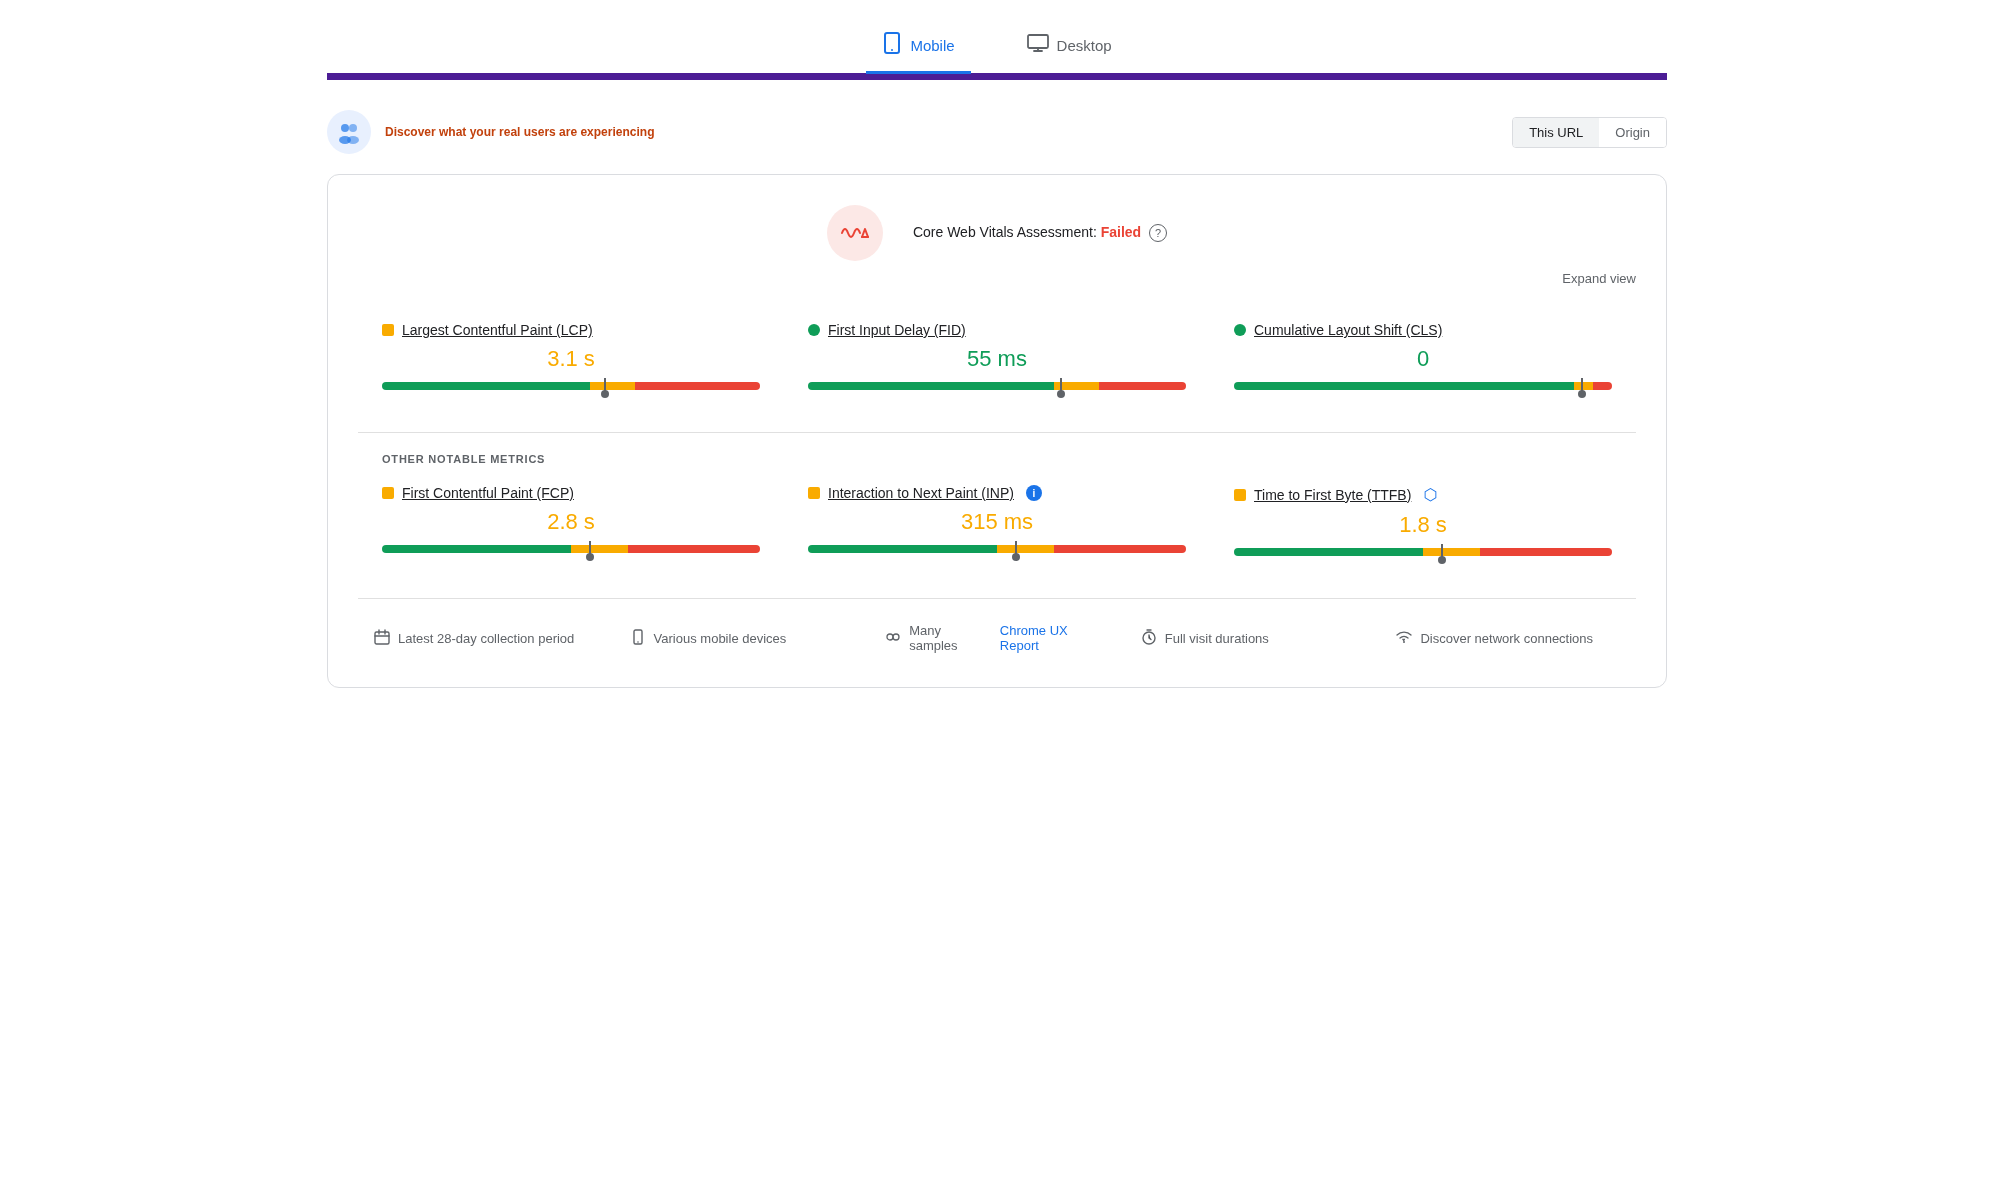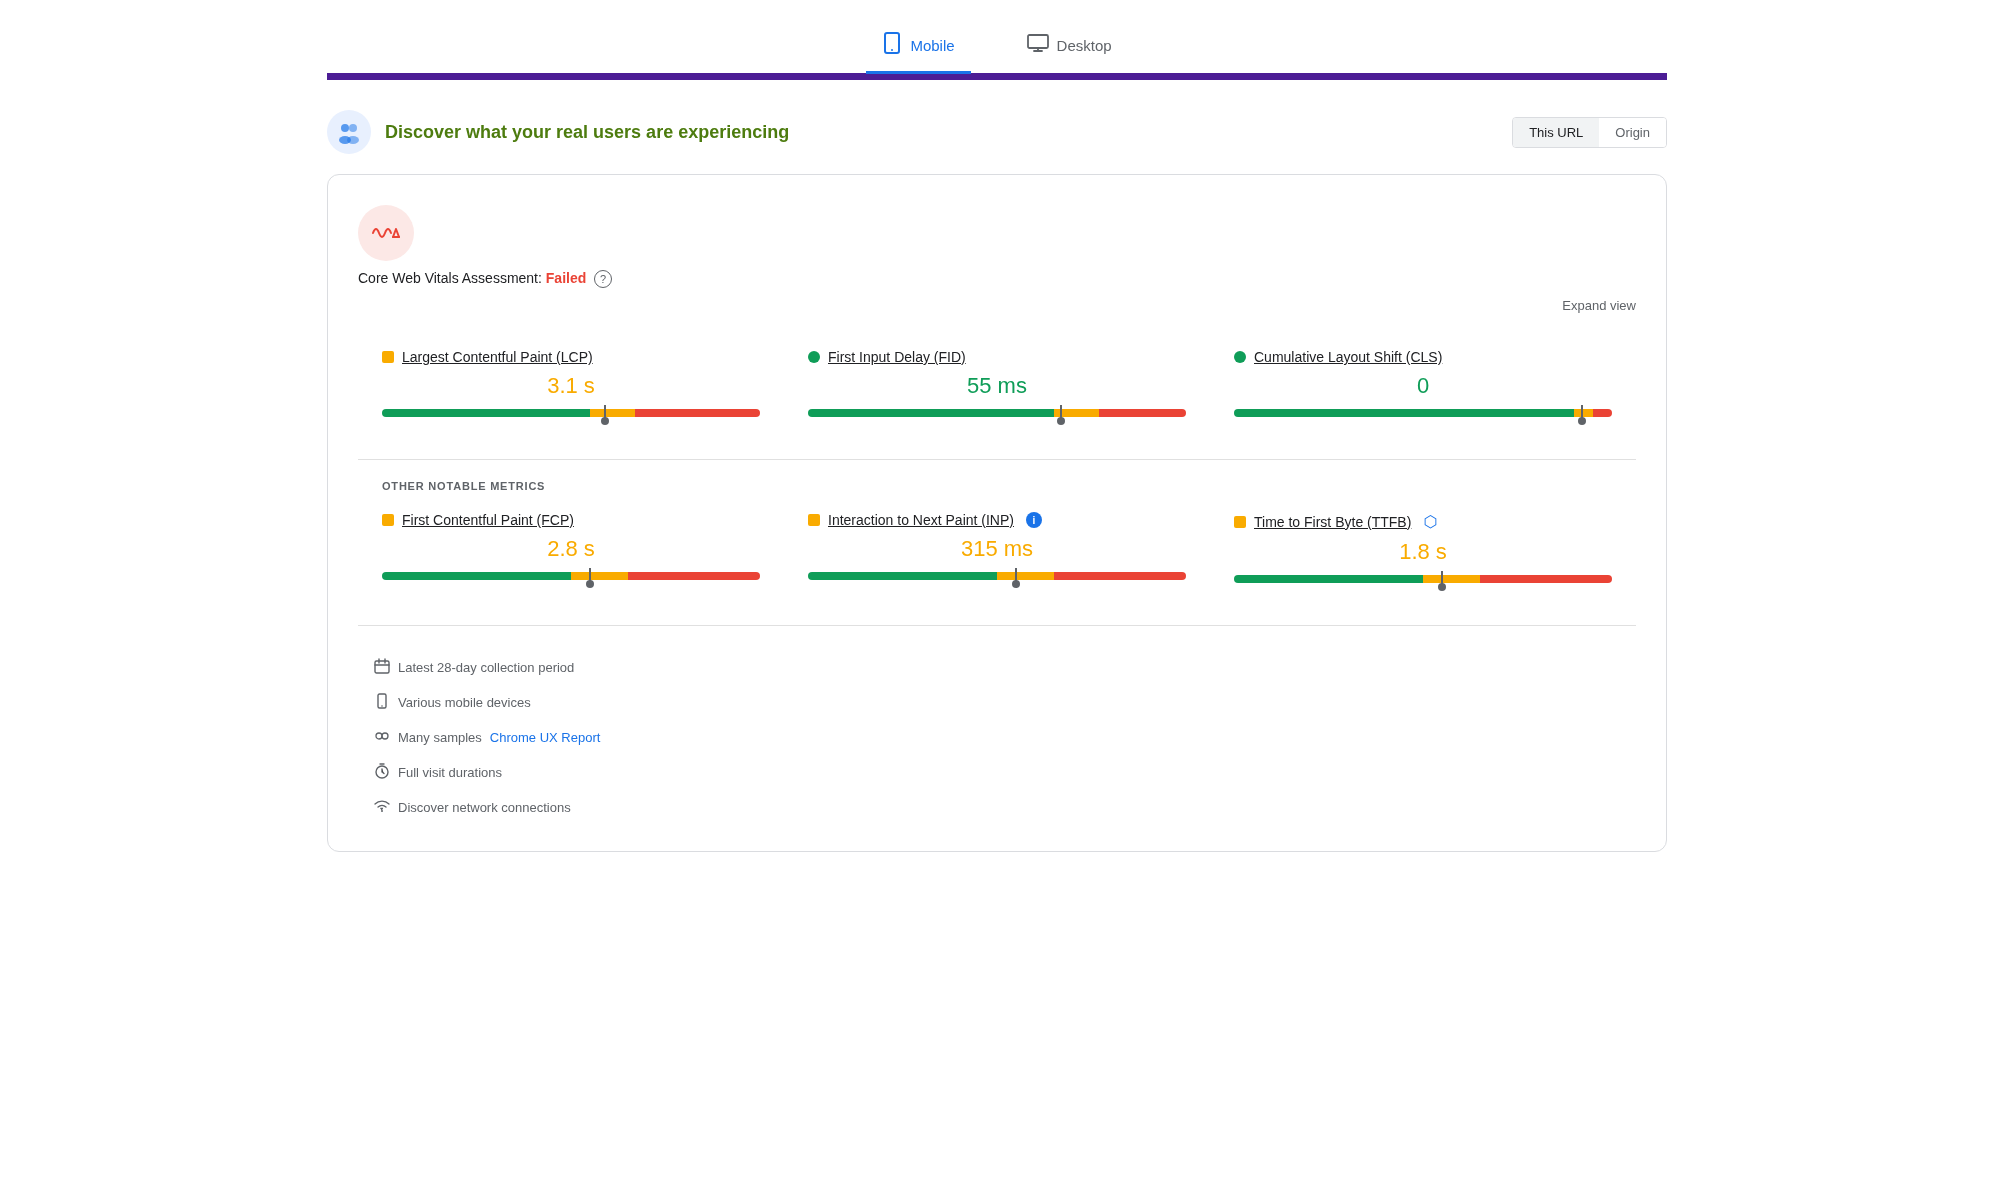--- a/index.html
+++ b/index.html
@@ -58,23 +58,23 @@
       width: 44px;
       height: 44px;
       background: #e8f0fe;
       border-radius: 50%;
       display: flex;
       align-items: center;
       justify-content: center;
       font-size: 22px;
     }
     .section-title {
-      font-size: 18px;
+      font-size: 12px;
       font-weight: 600;
-      color: #4d7c0f;
+      color: #c2410c;
     }
     .url-origin-toggle {
       display: flex;
       border: 1px solid #dadce0;
       border-radius: 4px;
       overflow: hidden;
     }
     .url-origin-btn {
       padding: 7px 16px;
       font-size: 13px;
@@ -91,24 +91,24 @@
     
     .main-card {
       border: 1px solid #dadce0;
       border-radius: 12px;
       padding: 30px;
       background: #fff;
     }
     
     .assessment-header {
       display: flex;
-      justify-content: center;
-      gap: 9px;
+      align-items: center;
+      justify-content: center;
+      gap: 30px;
       margin-bottom: 10px;
-      flex-direction: column;
     }
     .assessment-icon-circle {
       width: 56px;
       height: 56px;
       background: #fce8e6;
       border-radius: 50%;
       display: flex;
       align-items: center;
       justify-content: center;
     }
@@ -248,24 +248,24 @@
       color: #5f6368;
       letter-spacing: 0.8px;
       text-transform: uppercase;
       padding: 0 24px;
       margin-bottom: 4px;
     }
     
     .card-footer {
       border-top: 1px solid #e0e0e0;
       margin-top: 20px;
-      padding-top: 28px;
+      padding-top: 20px;
       display: grid;
-      grid-template-columns: 1fr;
-      gap: 8px 0;
+      grid-template-columns: 1fr 1fr 1fr 1fr 1fr;
+      gap: 0 0;
     }
     .footer-item {
       display: flex;
       align-items: center;
       gap: 8px;
       font-size: 13px;
       color: #5f6368;
       padding: 4px 16px;
     }
     .footer-icon {

